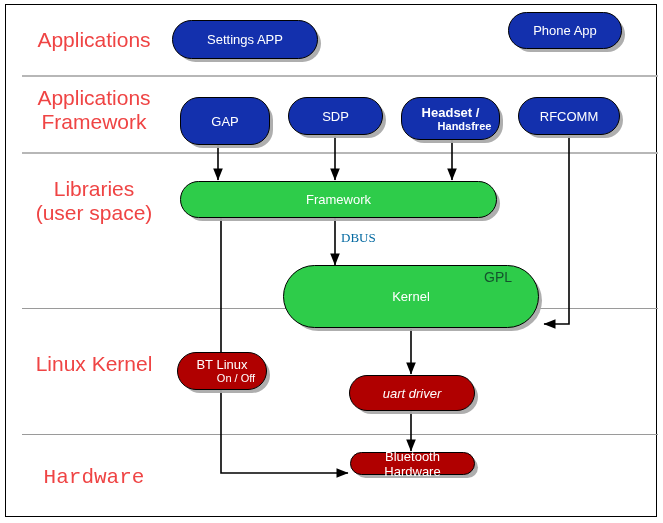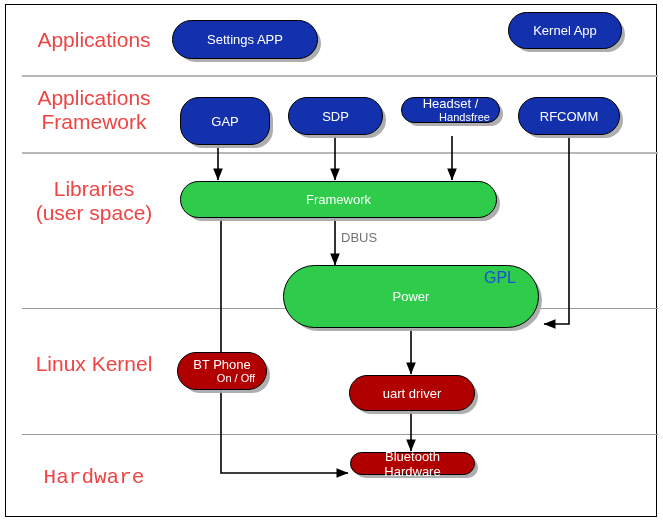--- a/index.html
+++ b/index.html
@@ -54,29 +54,30 @@
     box-shadow: 4px 4px 0 -1px rgba(170,170,170,0.95);
   }
   .node .l1 { font-size: 13px; line-height: 15px; }
   .node .l2 { font-size: 11px; line-height: 13px; padding-left: 28px; }
   .node.blue  { background: #1330ad; }
   .node.green { background: #2ecc4a; }
   .node.red   { background: #b00000; }
   .node.green .l1 { font-size: 13px; }
   .tag {
     position: absolute;
-    color: #1d4ed8;
-    font-size: 16px;
+    color: #14532d;
+    font-size: 14px;
     line-height: 15px;
   }
   .edge-label {
     position: absolute;
-    color: #737373;
+    color: #0369a1;
     font-size: 13px;
     line-height: 15px;
+    font-family: Liberation Serif, serif;
   }
   svg.wires {
     position: absolute;
     left: 0;
     top: 0;
     width: 663px;
     height: 523px;
     pointer-events: none;
   }
 </style>
@@ -123,52 +124,52 @@
       <path d="M411,329 L411,374" marker-end="url(#ah)"></path>
 
       <path d="M411,411 L411,451" marker-end="url(#ah)"></path>
     </g>
   </svg>
 
   <div class="node blue" style="left:172px; top:20px; width:146px; height:39px; border-radius:20px;">
     <span class="l1">Settings APP</span>
   </div>
   <div class="node blue" style="left:508px; top:12px; width:114px; height:37px; border-radius:19px;">
-    <span class="l1">Kernel App</span>
+    <span class="l1">Phone App</span>
   </div>
 
   <div class="node blue" style="left:180px; top:97px; width:90px; height:48px; border-radius:19px;">
     <span class="l1">GAP</span>
   </div>
   <div class="node blue" style="left:288px; top:97px; width:95px; height:38px; border-radius:19px;">
     <span class="l1">SDP</span>
   </div>
-  <div class="node blue" style="left:401px; top:97px; width:99px; height:26px; border-radius:19px;">
+  <div class="node blue" style="left:401px; top:97px; width:99px; height:43px; border-radius:19px;font-weight:bold;">
     <span class="l1">Headset /</span>
     <span class="l2">Handsfree</span>
   </div>
   <div class="node blue" style="left:518px; top:97px; width:102px; height:38px; border-radius:19px;">
     <span class="l1">RFCOMM</span>
   </div>
 
   <div class="node green" style="left:180px; top:181px; width:317px; height:37px; border-radius:19px;">
     <span class="l1">Framework</span>
   </div>
   <div class="edge-label" style="left:341px; top:230px;">DBUS</div>
 
   <div class="node green" style="left:283px; top:265px; width:256px; height:63px; border-radius:32px;">
-    <span class="l1">Power</span>
+    <span class="l1">Kernel</span>
   </div>
   <div class="tag" style="left:484px; top:270px;">GPL</div>
 
   <div class="node red" style="left:177px; top:352px; width:90px; height:38px; border-radius:19px;">
-    <span class="l1">BT Phone</span>
+    <span class="l1">BT Linux</span>
     <span class="l2">On / Off</span>
   </div>
-  <div class="node red" style="left:349px; top:375px; width:126px; height:36px; border-radius:18px;">
+  <div class="node red" style="left:349px; top:375px; width:126px; height:36px; border-radius:18px;font-style:italic;">
     <span class="l1">uart driver</span>
   </div>
 
   <div class="node red" style="left:350px; top:452px; width:125px; height:23px; border-radius:20px;">
     <span class="l1">Bluetooth</span>
     <span class="l1">Hardware</span>
   </div>
 
 </div>
 

